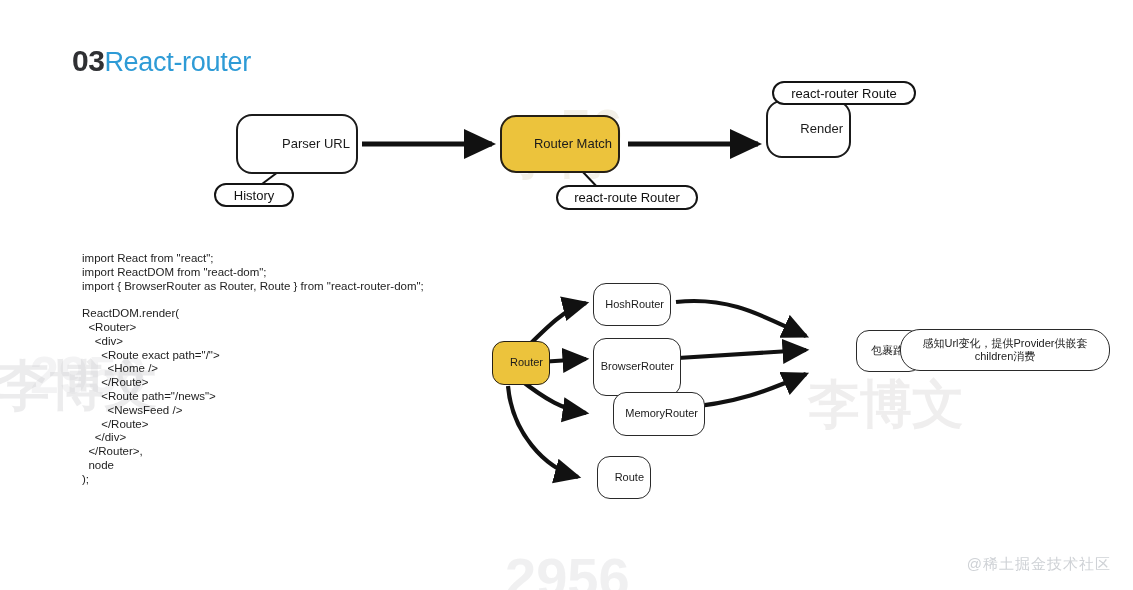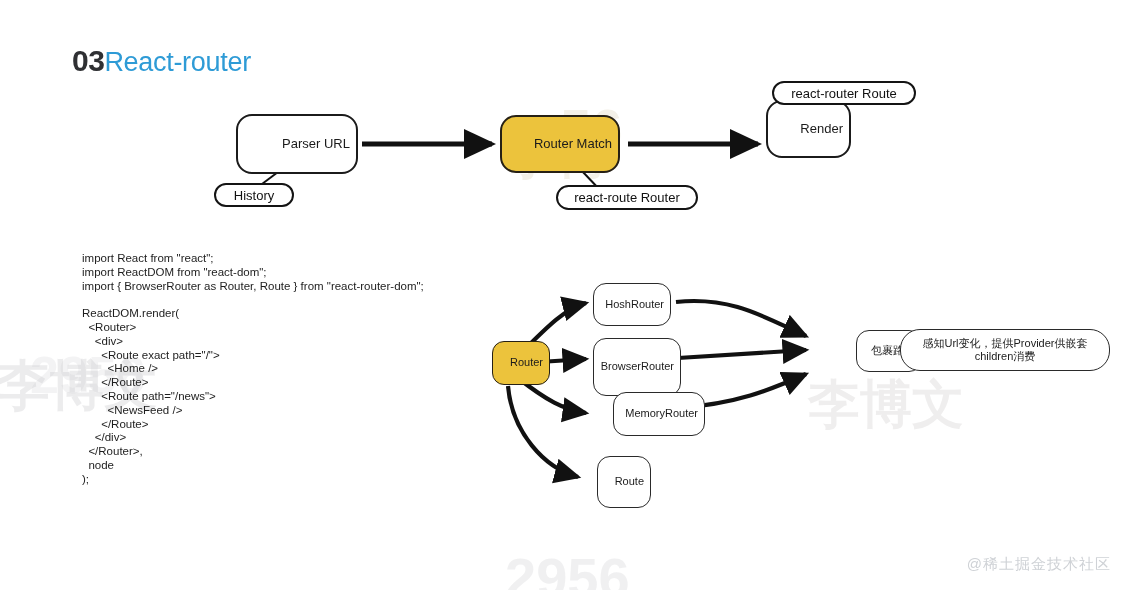--- a/index.html
+++ b/index.html
@@ -216,21 +216,21 @@
 </div>
 
 <div class="node thin small" id="browser-router" style="left:593px; top:338px; width:88px; height:58px;">
   <span>BrowserRouter</span>
 </div>
 
 <div class="node thin small" id="memory-router" style="left:593px; top:392px; width:92px; height:44px;margin-left:20px;">
   <span>MemoryRouter</span>
 </div>
 
-<div class="node thin small" id="route-node" style="left:597px; top:456px; width:54px; height:52px;">
+<div class="node thin small" id="route-node" style="left:597px; top:456px; width:54px; height:43px;">
   <span>Route</span>
 </div>
 
 <div class="node thin small" id="wrap-route-note" style="left:840px; top:330px; width:66px; height:42px;margin-left:16px;">
   <span>包裹路由</span>
 </div>
 
 <div class="node thin small" id="provider-note" style="left:900px; top:329px; width:210px; height:42px; border-radius:20px;">
   <span>感知Url变化，提供Provider供嵌套children消费</span>
 </div>

